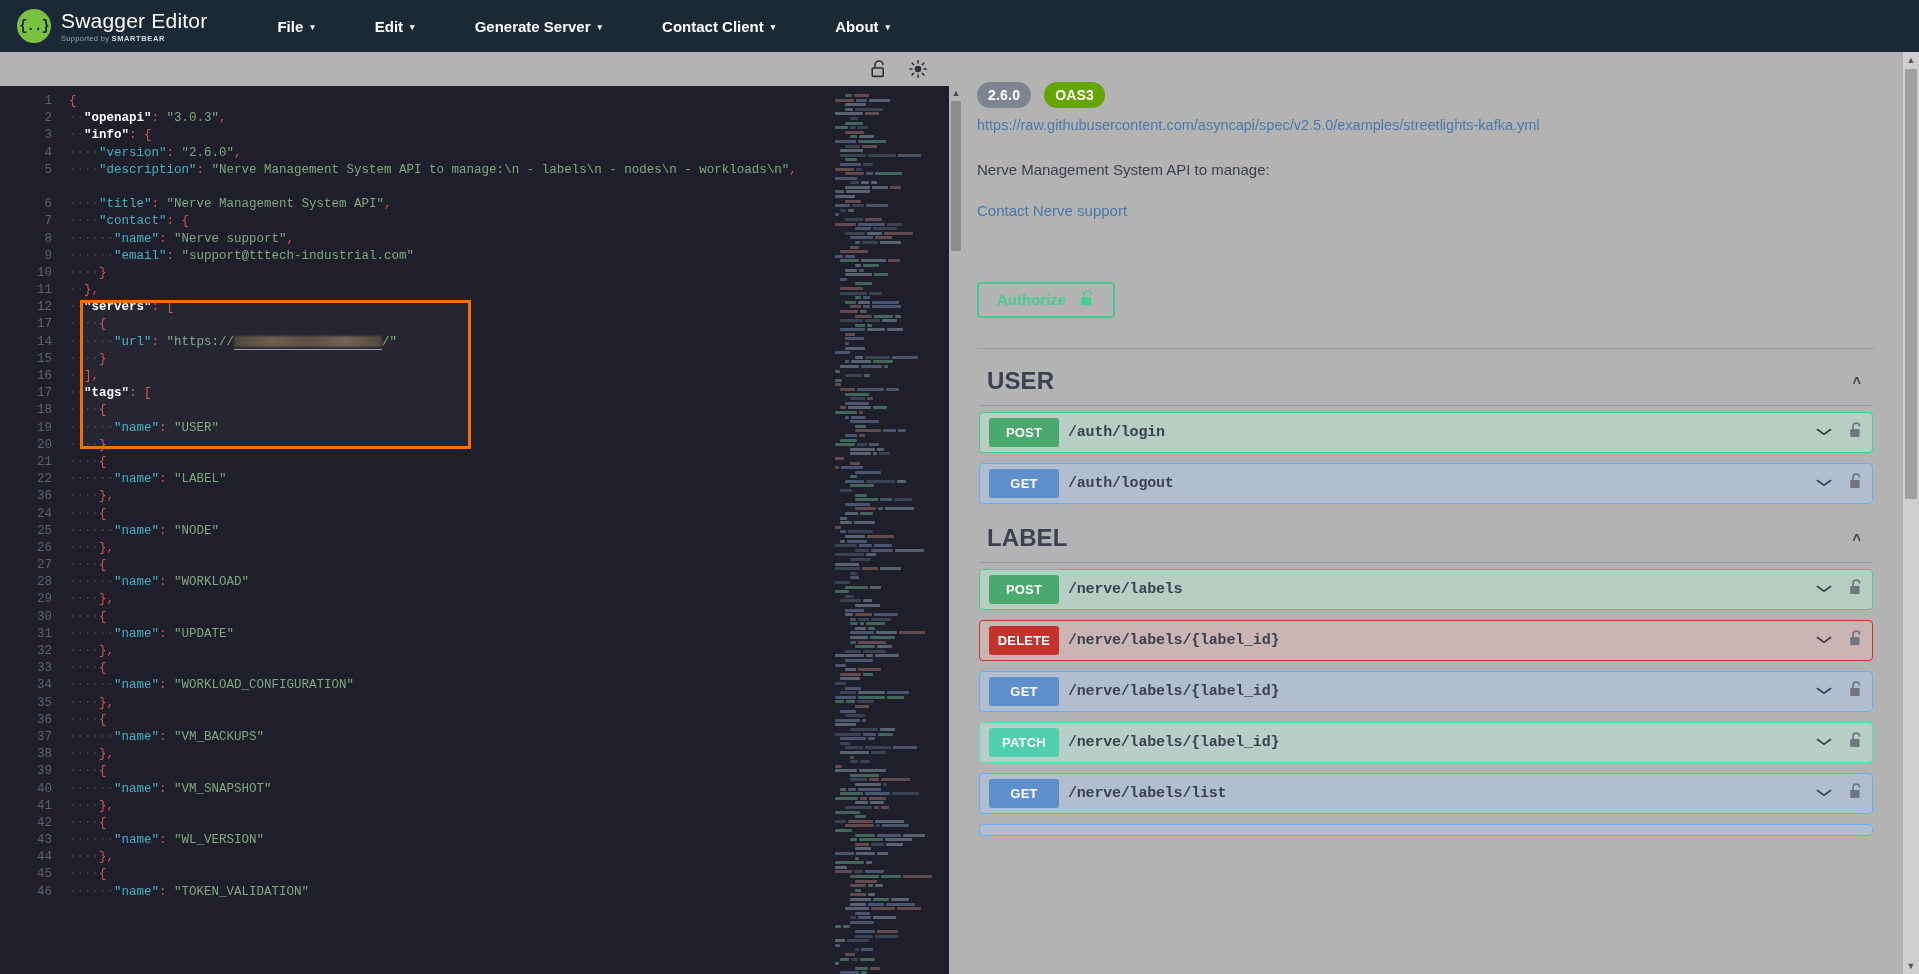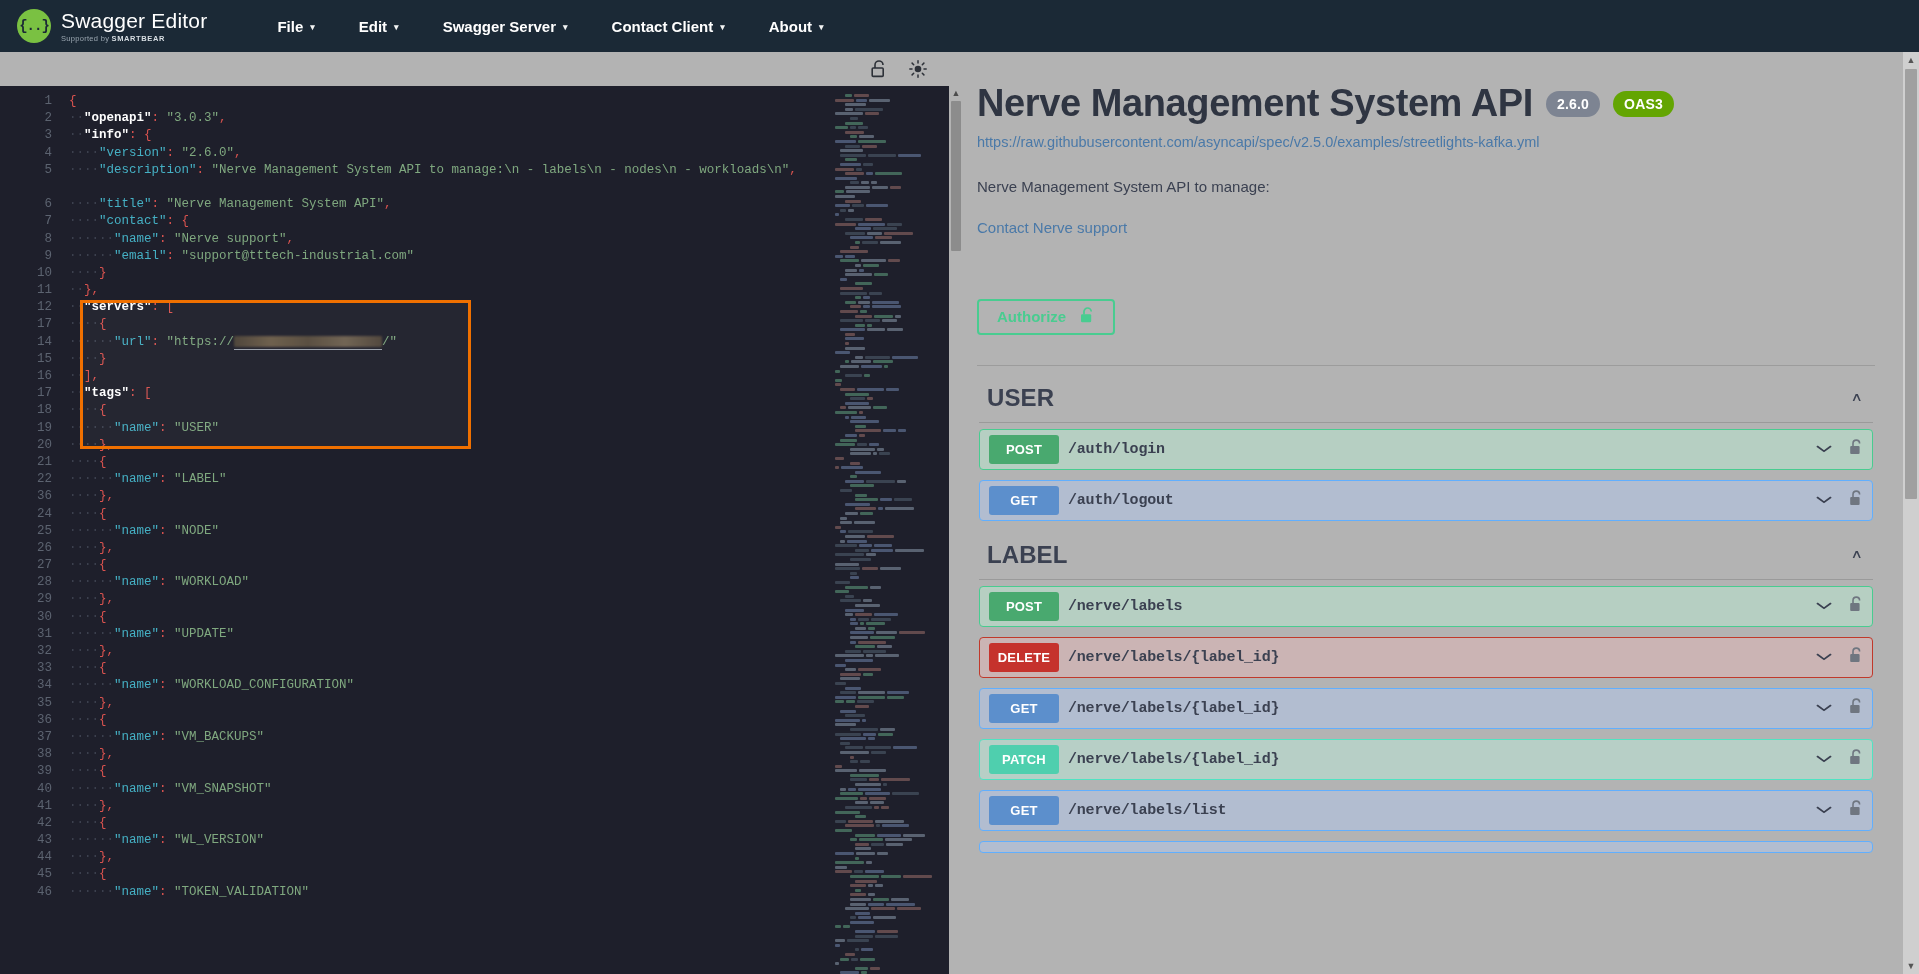--- a/index.html
+++ b/index.html
@@ -28,21 +28,21 @@
     display: flex; align-items: center; justify-content: center;
     color: #1b2936; font-size: 14px; font-weight: bold;
     font-family: "Liberation Mono", monospace;
     letter-spacing: -1px;
   }
   .brand-text { display: flex; flex-direction: column; line-height: 1; }
   .brand-title { color: #ffffff; font-size: 21px; font-weight: 400; letter-spacing: .2px; }
   .brand-sub { color: #9aa6b0; font-size: 7.5px; margin-top: 4px; letter-spacing: .3px; }
   .brand-sub b { color:#d8dee3; letter-spacing: .6px; }
 
-  .menu { display: flex; align-items: center; margin-left: 48px; gap: 0; }
+  .menu { display: flex; align-items: center; margin-left: 48px; gap: 16px; }
   .menu-item {
     color: #ffffff; font-size: 15px; font-weight: bold;
     padding: 8px 22px; cursor: pointer; white-space: nowrap;
     display: flex; align-items: center; gap: 7px;
   }
   .caret { font-size: 9px; opacity: .95; line-height: 1; transform: translateY(1px); }
 
   
   .main { display: flex; height: 922px; width: 1919px; }
 
@@ -257,21 +257,21 @@
   <nav class="menu" id="menu-root">
       <div class="menu-item">
         <span>File</span>
         <span class="caret">▾</span>
       </div>
       <div class="menu-item">
         <span>Edit</span>
         <span class="caret">▾</span>
       </div>
       <div class="menu-item">
-        <span>Swagger Server</span>
+        <span>Generate Server</span>
         <span class="caret">▾</span>
       </div>
       <div class="menu-item">
         <span>Contact Client</span>
         <span class="caret">▾</span>
       </div>
       <div class="menu-item">
         <span>About</span>
         <span class="caret">▾</span>
       </div>
@@ -1118,21 +1118,20 @@
       </div>
     </div>
   </section>
 
   <section class="ui-pane">
     <div class="ui-scrollarea">
       <div class="ui-inner">
 
         <div class="info-block">
           <div class="api-title-row">
-            <h1 class="api-title">Nerve Management System API</h1>
             <span class="pill pill-version">2.6.0</span>
             <span class="pill pill-oas">OAS3</span>
           </div>
           <a class="api-url" href="#">https://raw.githubusercontent.com/asyncapi/spec/v2.5.0/examples/streetlights-kafka.yml</a>
           <p class="api-desc">Nerve Management System API to manage:</p>
           <a class="api-contact" href="#">Contact Nerve support</a>
         </div>
 
         <div class="servers-row">
 

